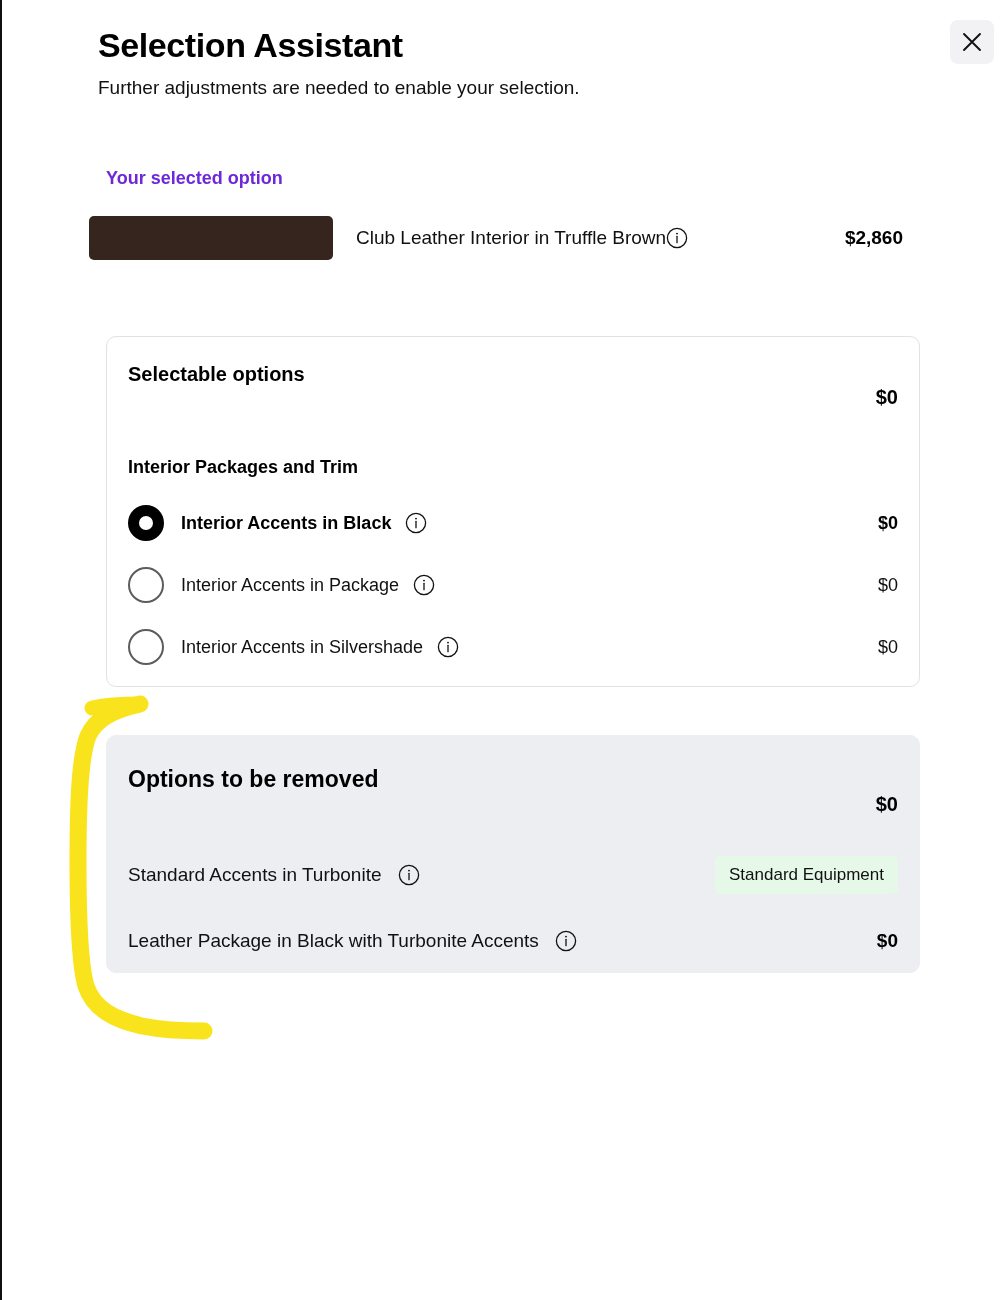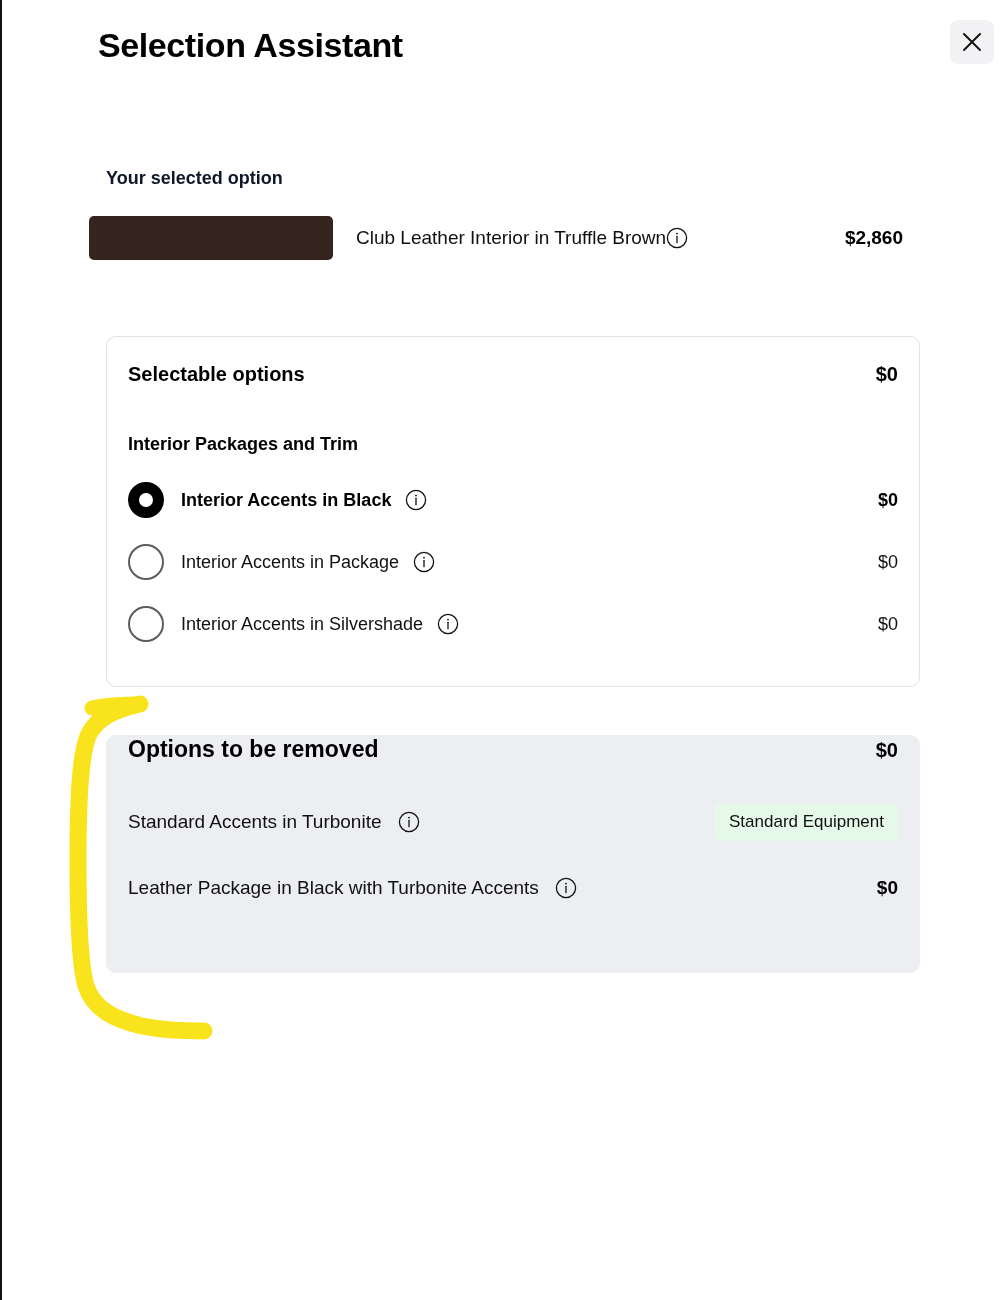--- a/index.html
+++ b/index.html
@@ -56,21 +56,21 @@
     line-height: 1.3;
   }
 
   
   .section-label {
     position: absolute;
     left: 104px;
     top: 168px;
     font-size: 18px;
     font-weight: 700;
-    color: #0f172a;
+    color: #6d28d9;
   }
   .selected-row {
     position: absolute;
     left: 87px;
     top: 216px;
     width: 814px;
     height: 44px;
     display: flex;
     align-items: center;
   }
@@ -124,23 +124,24 @@
     top: 735px;
     height: 238px;
     background: #eceef2;
     border: 1px solid #eceef2;
   }
 
   .card-head {
     display: flex;
     align-items: baseline;
     padding: 0 21px;
+    flex-direction: column;
   }
   .card-outline .card-head { padding-top: 26px; }
-  .card-gray .card-head { }
+  .card-gray .card-head { padding-top: 30px; }
 
   .card-head-title {
     font-size: 20px;
     font-weight: 700;
     color: #000;
   }
   .card-gray .card-head-title { font-size: 23px; }
   .card-head-price {
     margin-left: auto;
     font-size: 20px;
@@ -258,20 +259,21 @@
   <button class="close-btn">
     <span>
       <svg width="22" height="22" viewBox="0 0 22 22" aria-hidden="true">
         <path d="M3 3 L19 19 M19 3 L3 19" stroke="#111" stroke-width="1.9" fill="none" stroke-linecap="round"></path>
       </svg>
     </span>
   </button>
 
   <div class="header">
     <div class="title">Selection Assistant</div>
+    <div class="subtitle">Further adjustments are needed to enable your selection.</div>
   </div>
 
   <div class="section-label">Your selected option</div>
 
   <div class="selected-row">
     <div class="swatch"></div>
     <div class="selected-name">Club Leather Interior in Truffle Brown</div>
     <span class="info-icon">
       <svg width="22" height="22" viewBox="0 0 22 22" aria-hidden="true">
         <circle cx="11" cy="11" r="9.6" fill="none" stroke="#111" stroke-width="1.3"></circle>

